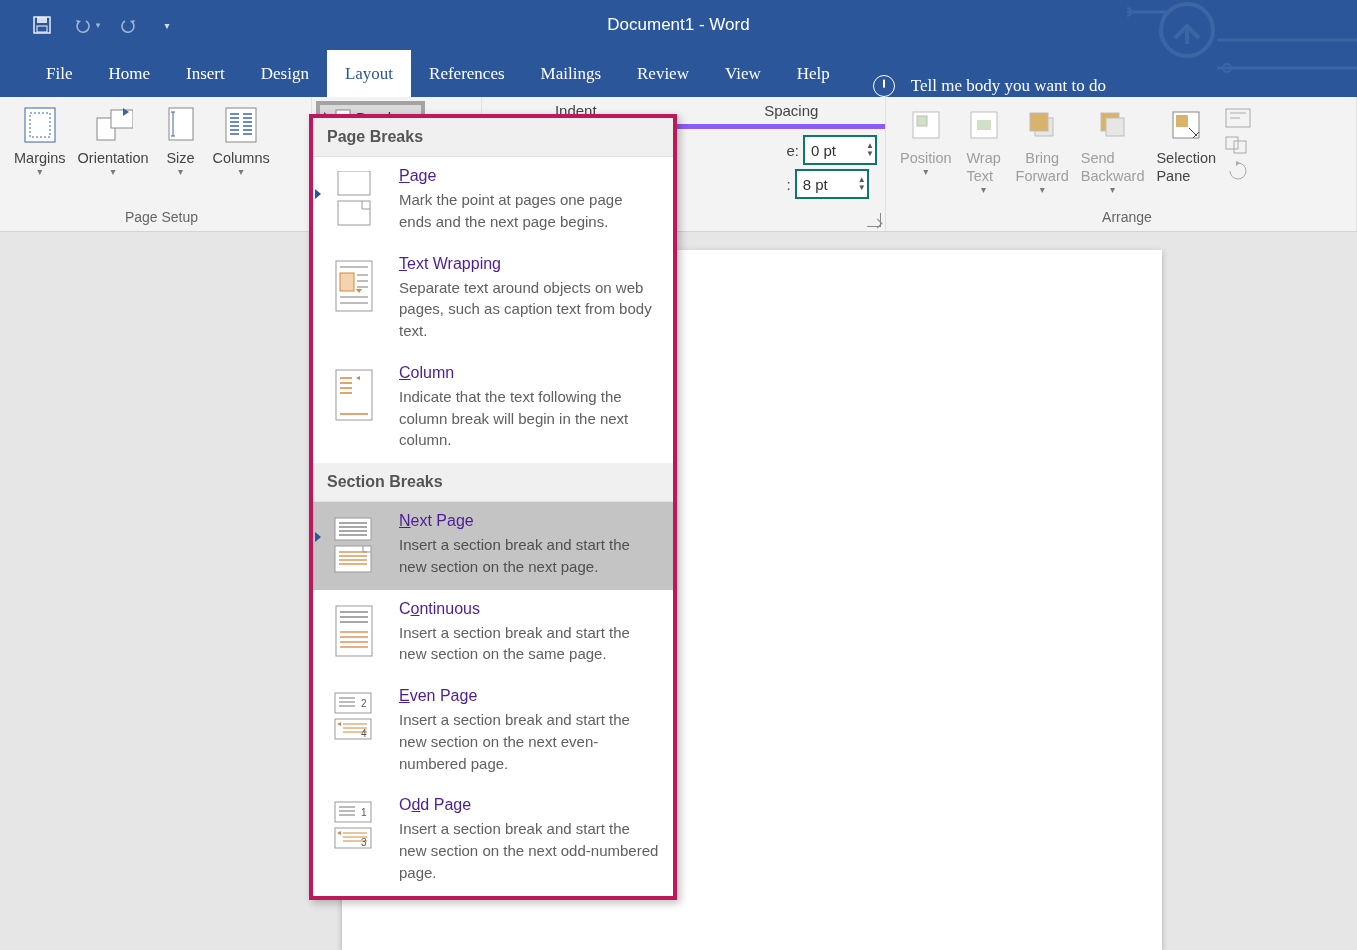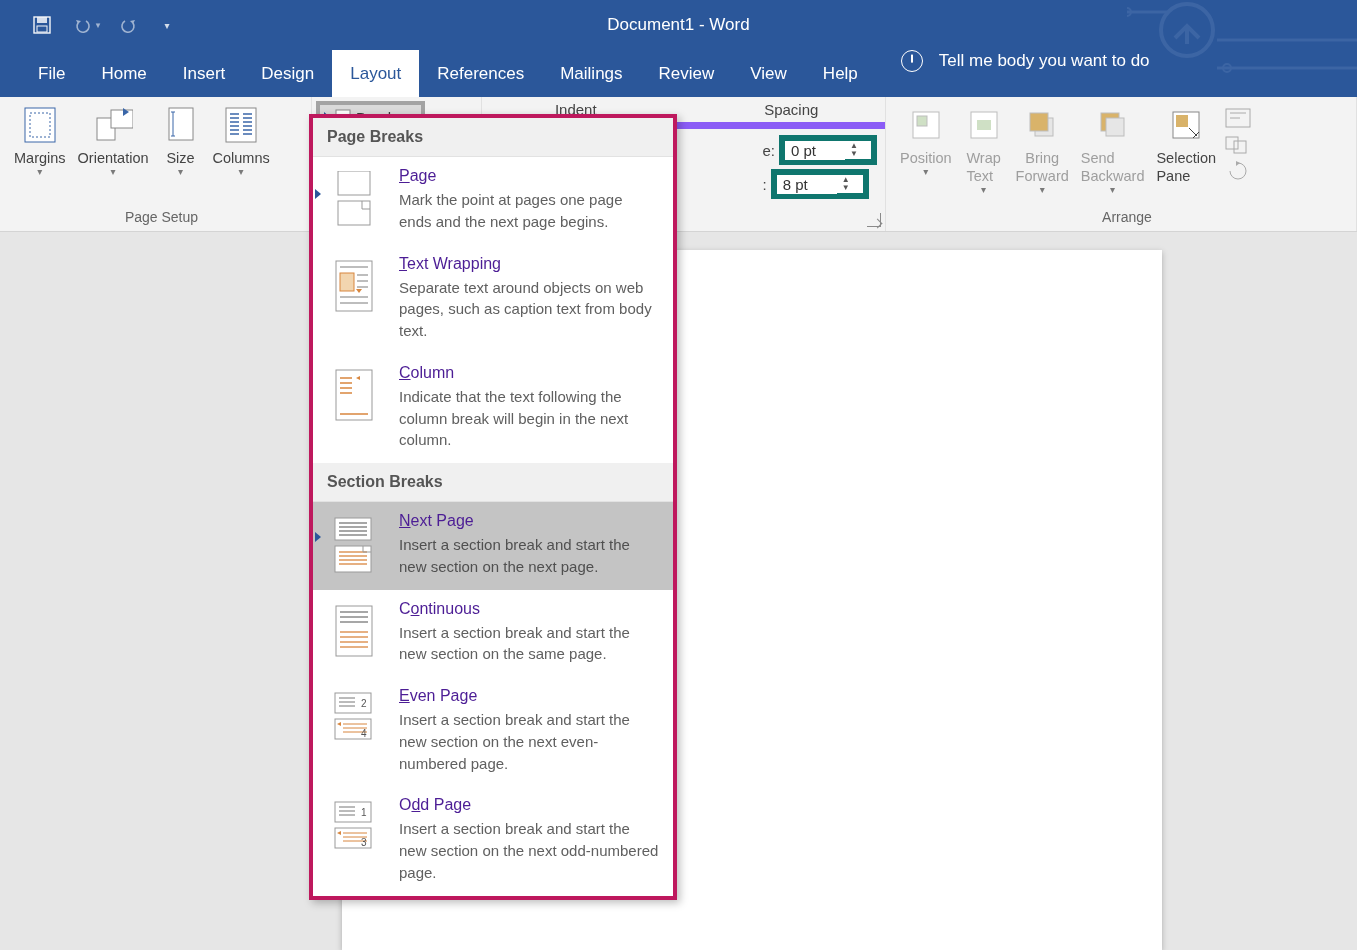--- a/index.html
+++ b/index.html
@@ -25,22 +25,23 @@
   .qat-item { width: 44px; height: 30px; display:inline-flex; align-items:center; justify-content:center; color:#fff; opacity:0.95;}
   .title-text {
     position: absolute; left:0; right:0; text-align:center; font-size:17px; color:#fff; pointer-events:none;
   }
   .deco-svg { position:absolute; right:0; top:0; opacity:0.35; }
   
   .tabstrip {
     background: #2b579a;
     height: 47px;
     display: flex;
-    align-items: flex-start;
-    padding-left: 20px;
+    align-items: flex-end;
+    padding-left: 28px;
+    font-family: Liberation Serif, serif;
   }
   .tab {
     color:#fff; font-size:17px; display:flex; align-items:center; padding:0 18px;
     height: 47px; cursor:default;
   }
   .tab.active { background:#fff; color:#2b579a; }
   .tellme { display:flex; align-items:center; margin-left:25px; color:#fff; }
   .bulb { width:22px; height:22px; border:1.5px solid #fff; border-radius:50%; margin-right:16px; position:relative;}
   .bulb::after{ content:""; position:absolute; left:50%; top:50%; width:2px; height:8px; background:#fff; transform:translate(-50%,-80%);}
   
@@ -58,22 +59,22 @@
   .rgroup-caption { font-size:14px; color:#666; text-align:center; height:24px; line-height:20px;padding-left:12px;}
   .rbtn-large { display:flex; flex-direction:column; align-items:center; padding:0 6px; color:#444; font-size:14.5px; line-height:1.25;}
   .rbtn-large .ico-box { width:40px; height:40px; margin:2px 0 4px 0; display:flex; align-items:center; justify-content:center;}
   .rbtn-large.disabled { color:#9e9e9e;}
   .drop-tri { font-size:10px; color:#7a7a7a; line-height:0.6; margin-top:2px;}
   .breaks-btn {
     display:flex; align-items:center; gap:4px; height:32px; padding:0 10px 0 4px;
     background:#dadada; border:4px solid #a3a3a3; font-size:15px; color:#3a3a3a;
   }
   .spinner {
-    display:inline-flex; align-items:center; border:6px solid #0f766e; height:30px; background:#fff; width:98px;
-    justify-content: flex-start;
+    display:inline-flex; align-items:center; border:2px solid #0f766e; height:30px; background:#fff; width:74px;
+    justify-content: center;
   }
   .spinner input { border:none; width:60px; font-size:15px; padding-left:6px; outline:none; color:#333;}
   .spin-arrows { width:18px; display:flex; flex-direction:column;}
   .spin-arrows span{ font-size:8px; line-height:8px; text-align:center; color:#555;}
   .dl-launch { position:absolute; right:4px; bottom:4px; width:14px; height:14px; border:1px solid #8a8a8a; border-top:none; border-left:none;}
   .dl-launch::after{content:""; position:absolute; right:-1px; bottom:-1px; width:6px; height:6px; border-right:1px solid #8a8a8a; border-bottom:1px solid #8a8a8a; transform:rotate(-45deg);}
   
   .docarea { position:absolute; left:0; right:0; top:232px; bottom:0; background:#e6e6e6;}
   .page { position:absolute; left:342px; top:18px; width:820px; height:700px; background:#fff; box-shadow:0 2px 6px rgba(0,0,0,0.25);}
   
@@ -222,21 +223,21 @@
             <rect x="2" y="10" width="14" height="6" fill="#fff" stroke="#888"></rect>
           </svg>
         <span>Breaks</span>
         <span style="font-size:9px;color:#666;">▾</span>
       </div>
     </div>
     <div class="rgroup-caption"></div>
   </div>
 
   <div class="rgroup" style="width:404px; position:relative;">
-    <div style="display:flex; height:32px; border-bottom:7px solid #8b5cf6;gap:28px;">
+    <div style="display:flex; height:32px; border-bottom:5px solid #8b5cf6;gap:28px;">
       <div style="flex:1; display:flex; align-items:center; justify-content:center; font-size:15px; color:#444;">Indent</div>
       <div style="flex:1; display:flex; align-items:center; justify-content:center; font-size:15px; color:#444;">Spacing</div>
     </div>
     <div style="position:absolute; right:8px; top:38px; display:flex; flex-direction:column; gap:4px;">
       <div style="display:flex; align-items:center; gap:4px;">
         <span style="font-size:15px;color:#444;">e:</span>
         <div class="spinner">
           <input value="0 pt" style="">
           <div class="spin-arrows">
               <span>▲</span>

